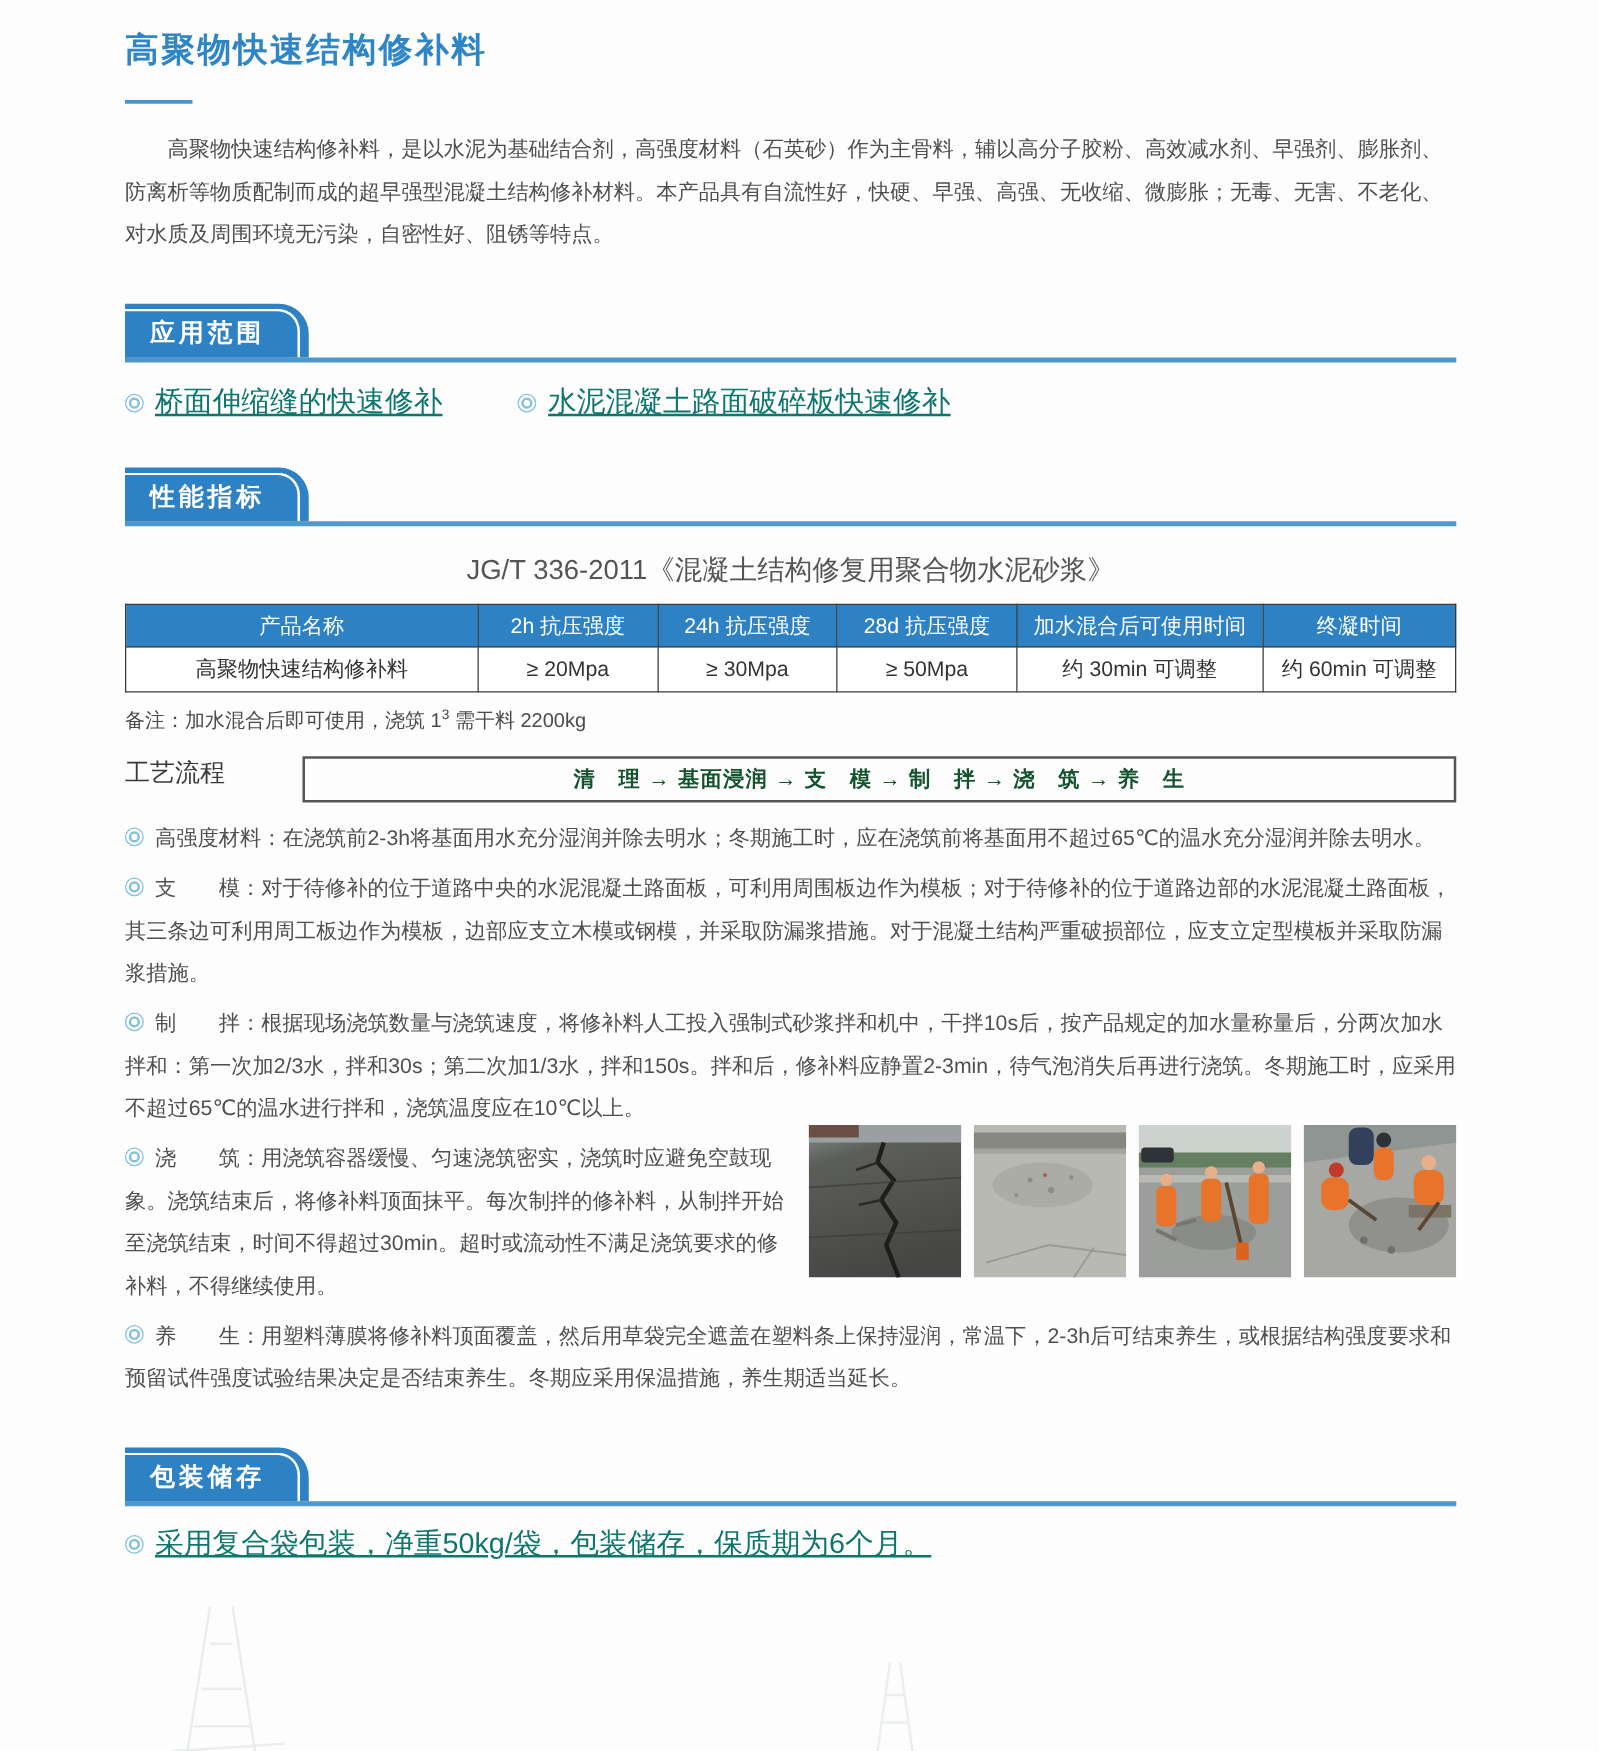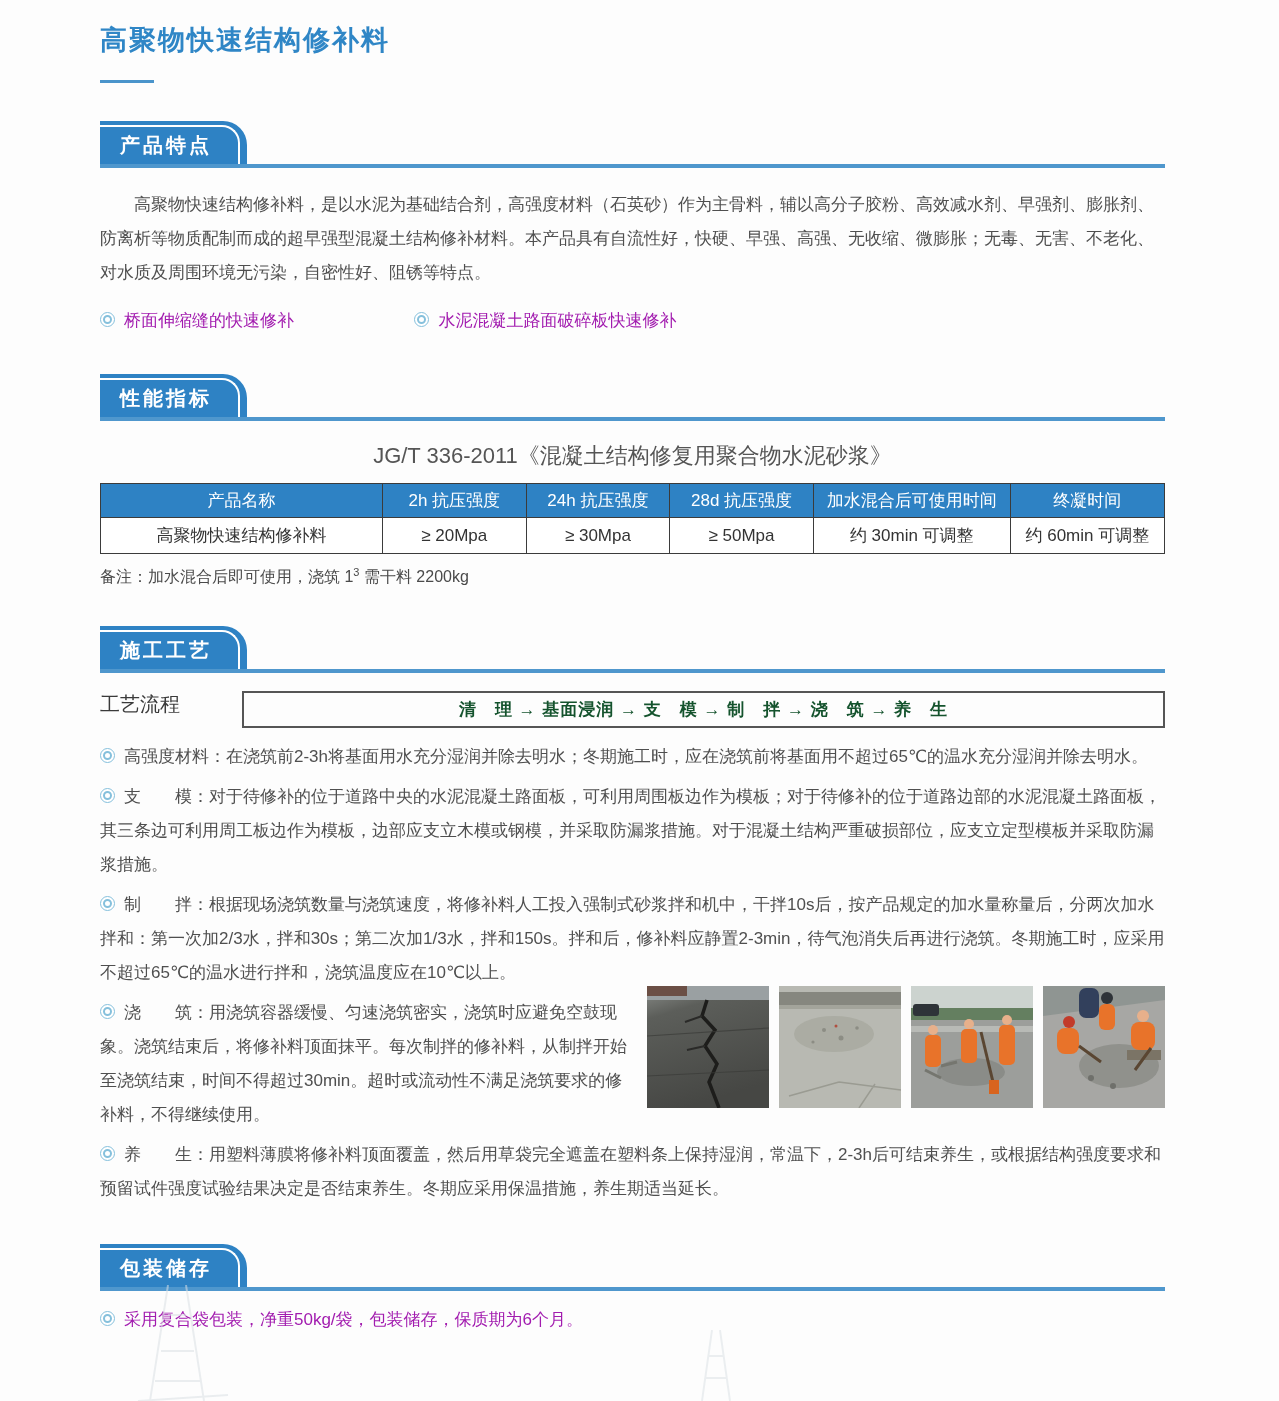--- a/index.html
+++ b/index.html
@@ -25,21 +25,21 @@
   
   .para { font-size:17px; color:#4f4f4f; line-height:34px; margin:20px 0 8px 0; text-indent:2em; }
   .step { font-size:17px; color:#4f4f4f; line-height:34px; margin:6px 0; }
   .centered { text-align:center; font-size:22px; color:#555; margin:20px 0 12px 0; }
 
   
   .ring { display:inline-block; width:13px; height:13px; border:1px solid #85c0dc; border-radius:50%;
     position:relative; margin-right:9px; vertical-align:-1px; background:#fff; }
   .ring-in { position:absolute; left:2px; top:2px; right:2px; bottom:2px; border:2px solid #85c0dc; border-radius:50%; }
 
-  .bullet-item { font-size:17px; color:#a21caf; line-height:30px; margin:8px 0; }
+  .bullet-item { font-size:23px; color:#0f766e; line-height:30px; margin:8px 0;text-decoration:underline; }
 
   .app-row { margin:16px 0 4px 0; }
   .app-row .bullet-item { display:inline-block; margin:0; }
   .app-row .bullet-item:first-child { width:310px; }
 
   
   table.perf { width:100%; border-collapse:collapse; margin-top:6px; }
   table.perf th { background:#2e82c4; color:#fff; font-size:17px; font-weight:normal; padding:5px 4px; border:1.5px solid #3b3b3b; }
   table.perf td { background:#fff; color:#333; font-size:17px; text-align:center; padding:6px 4px; border:1.5px solid #3b3b3b; }
   .tbl-note { font-size:16px; color:#4a4a4a; margin:12px 0 0 0; }
@@ -60,25 +60,25 @@
   .wm { position:absolute; opacity:0.55; pointer-events:none; }
 </style>
 </head>
 <body>
 
 <div class="page">
 
   <h1 class="doc-title">高聚物快速结构修补料</h1>
   <div class="title-rule"></div>
 
+  <p class="para">高聚物快速结构修补料，是以水泥为基础结合剂，高强度材料（石英砂）作为主骨料，辅以高分子胶粉、高效减水剂、早强剂、膨胀剂、防离析等物质配制而成的超早强型混凝土结构修补材料。本产品具有自流性好，快硬、早强、高强、无收缩、微膨胀；无毒、无害、不老化、对水质及周围环境无污染，自密性好、阻锈等特点。</p>
+
   <div class="sec-head">
-    <span class="sec-tab"><span class="sec-tab-inner">产品特点</span></span>
-  </div>
-  <p class="para">高聚物快速结构修补料，是以水泥为基础结合剂，高强度材料（石英砂）作为主骨料，辅以高分子胶粉、高效减水剂、早强剂、膨胀剂、防离析等物质配制而成的超早强型混凝土结构修补材料。本产品具有自流性好，快硬、早强、高强、无收缩、微膨胀；无毒、无害、不老化、对水质及周围环境无污染，自密性好、阻锈等特点。</p>
-
+    <span class="sec-tab"><span class="sec-tab-inner">应用范围</span></span>
+  </div>
   <div class="app-row">
     <span class="bullet-item"><span class="ring"><span class="ring-in"></span></span><span>桥面伸缩缝的快速修补</span></span>
     <span class="bullet-item"><span class="ring"><span class="ring-in"></span></span><span>水泥混凝土路面破碎板快速修补</span></span>
   </div>
 
   <div class="sec-head">
     <span class="sec-tab"><span class="sec-tab-inner">性能指标</span></span>
   </div>
   <div class="centered">JG/T 336-2011《混凝土结构修复用聚合物水泥砂浆》</div>
   <table class="perf">
@@ -106,23 +106,20 @@
         <td>≥ 20Mpa</td>
         <td>≥ 30Mpa</td>
         <td>≥ 50Mpa</td>
         <td>约 30min 可调整</td>
         <td>约 60min 可调整</td>
       </tr>
     </tbody>
   </table>
   <p class="tbl-note"><span>备注：加水混合后即可使用，浇筑 1</span><sup>3</sup><span> 需干料 2200kg</span></p>
 
-  <div class="sec-head">
-    <span class="sec-tab"><span class="sec-tab-inner">施工工艺</span></span>
-  </div>
   <div class="flow-row">
     <span class="flow-label">工艺流程</span>
     <span class="flow-box">清　理 → 基面浸润 → 支　模 → 制　拌 → 浇　筑 → 养　生</span>
   </div>
 
   <p class="step"><span class="ring"><span class="ring-in"></span></span><span>高强度材料：在浇筑前2-3h将基面用水充分湿润并除去明水；冬期施工时，应在浇筑前将基面用不超过65℃的温水充分湿润并除去明水。</span></p>
   <p class="step"><span class="ring"><span class="ring-in"></span></span><span>支　　模：对于待修补的位于道路中央的水泥混凝土路面板，可利用周围板边作为模板；对于待修补的位于道路边部的水泥混凝土路面板，其三条边可利用周工板边作为模板，边部应支立木模或钢模，并采取防漏浆措施。对于混凝土结构严重破损部位，应支立定型模板并采取防漏浆措施。</span></p>
   <p class="step"><span class="ring"><span class="ring-in"></span></span><span>制　　拌：根据现场浇筑数量与浇筑速度，将修补料人工投入强制式砂浆拌和机中，干拌10s后，按产品规定的加水量称量后，分两次加水拌和：第一次加2/3水，拌和30s；第二次加1/3水，拌和150s。拌和后，修补料应静置2-3min，待气泡消失后再进行浇筑。冬期施工时，应采用不超过65℃的温水进行拌和，浇筑温度应在10℃以上。</span></p>
 
   <div class="photos">

